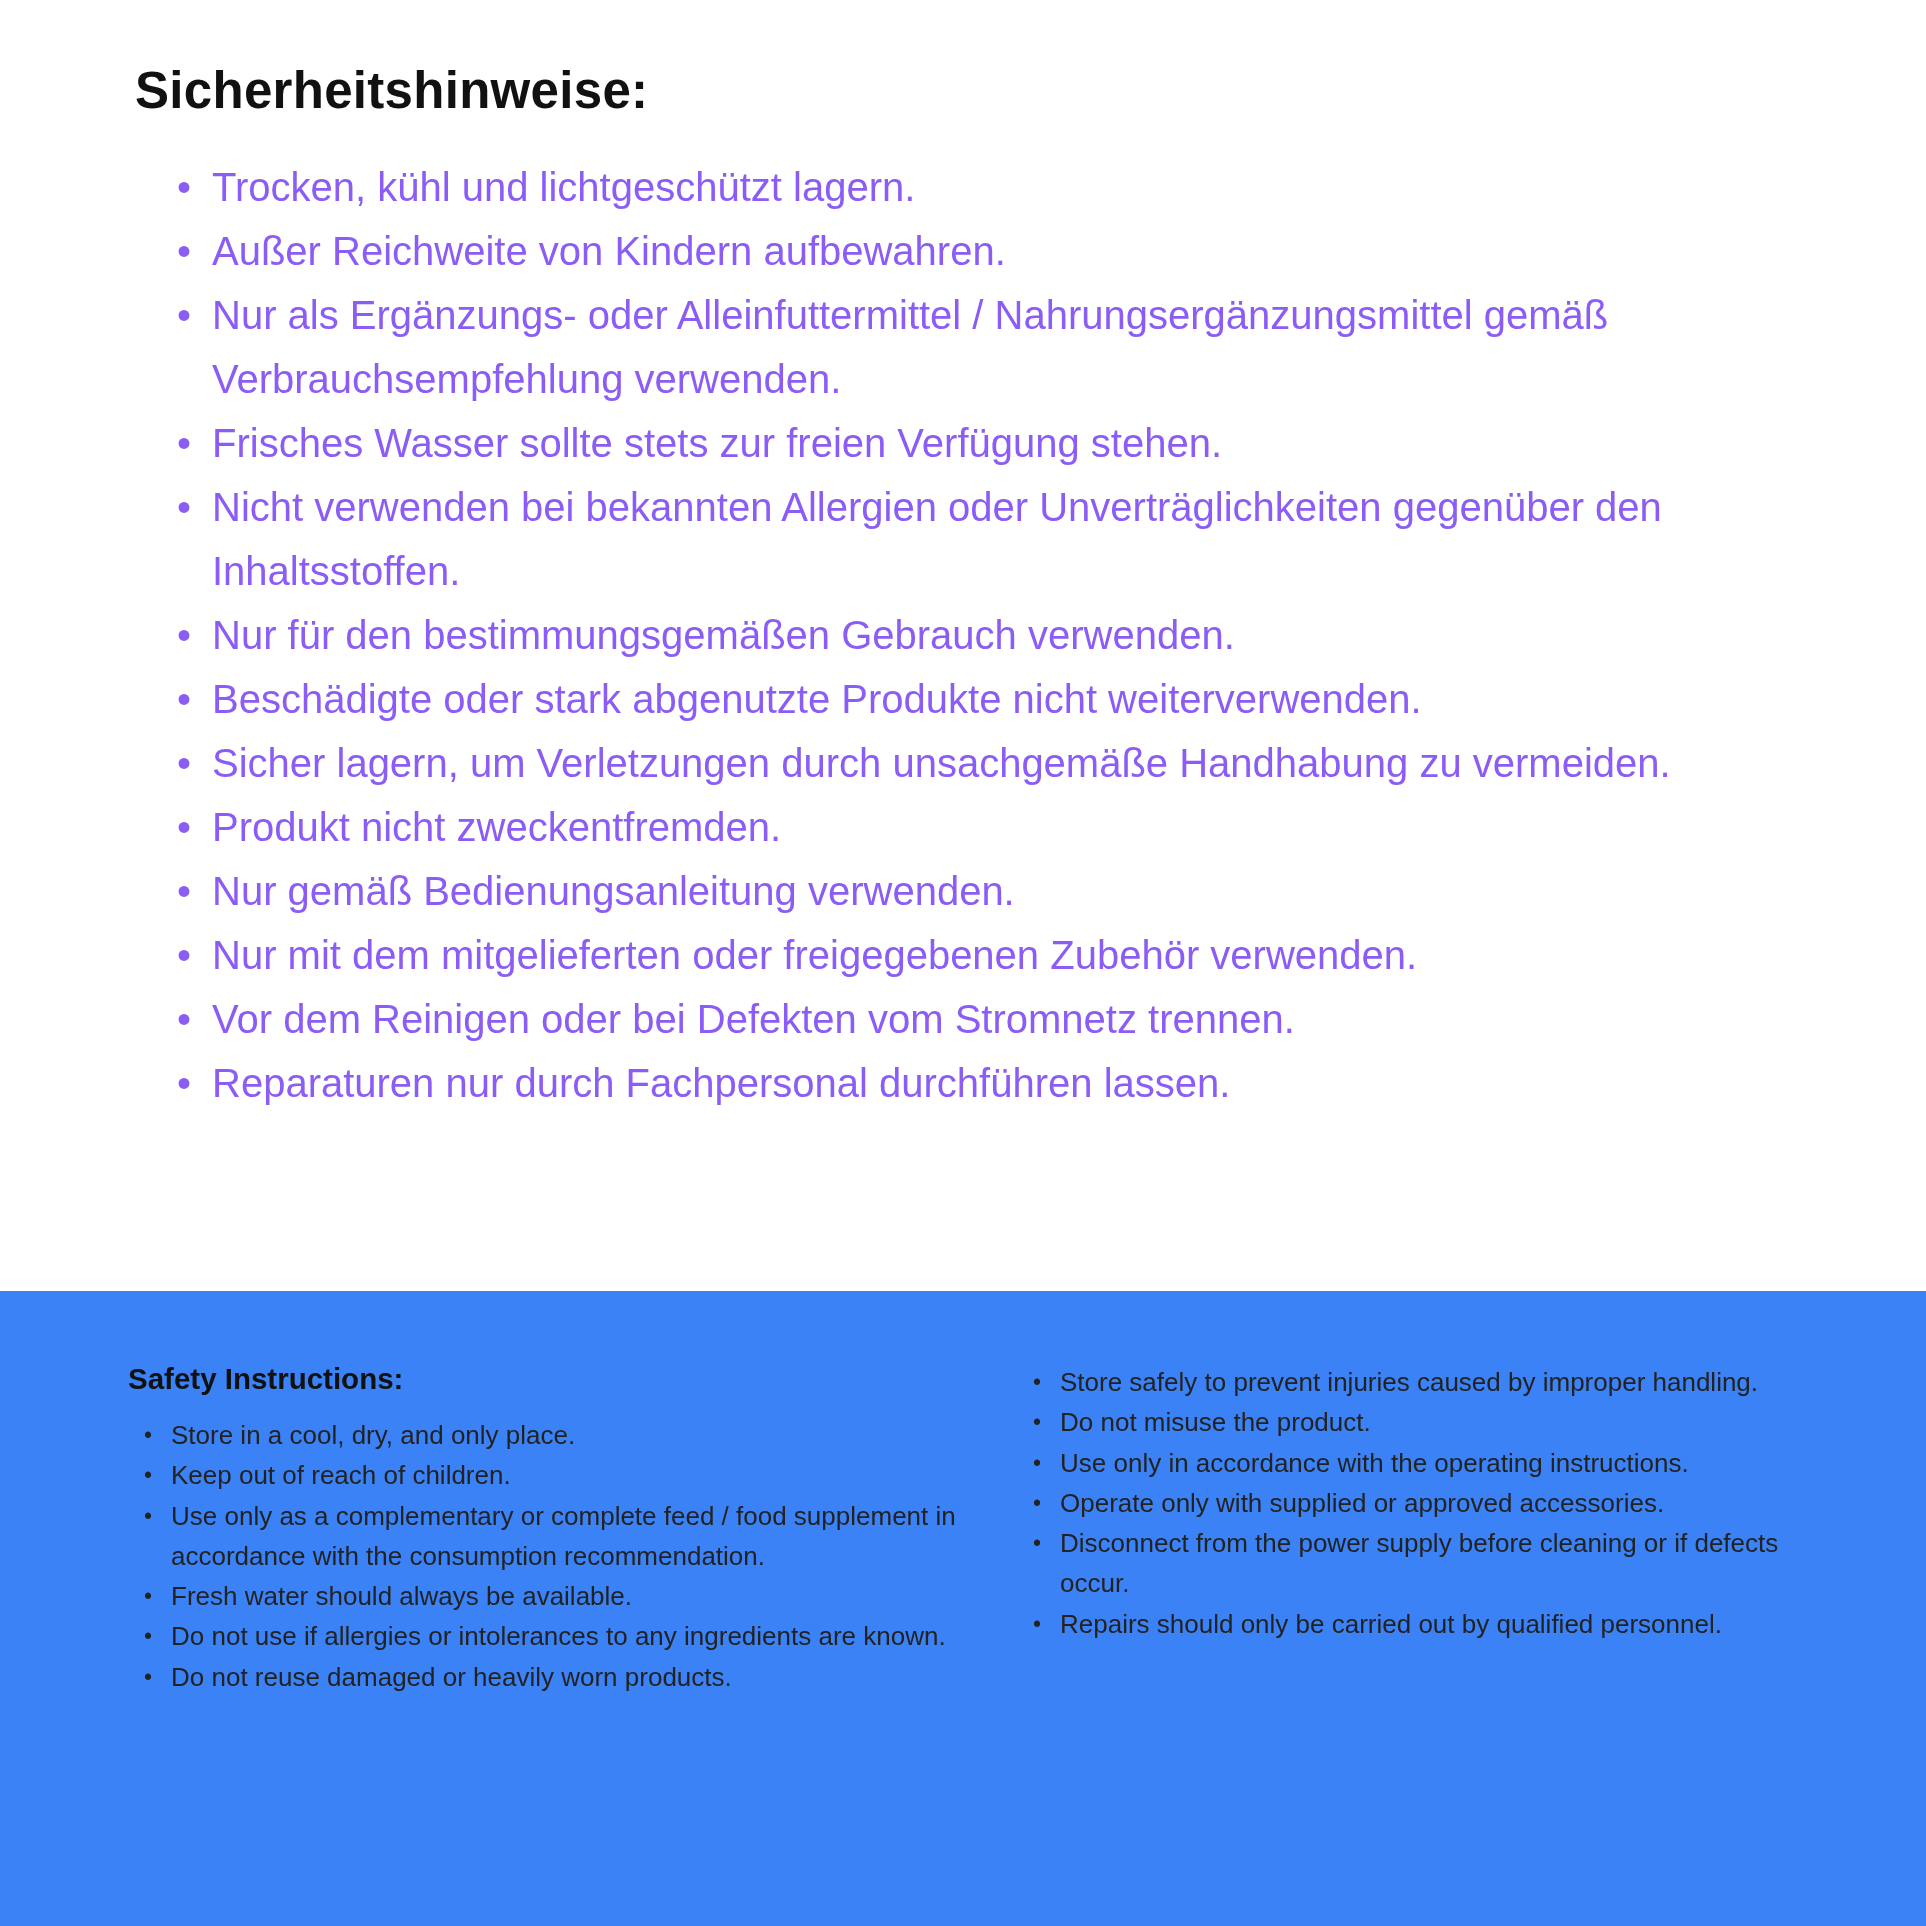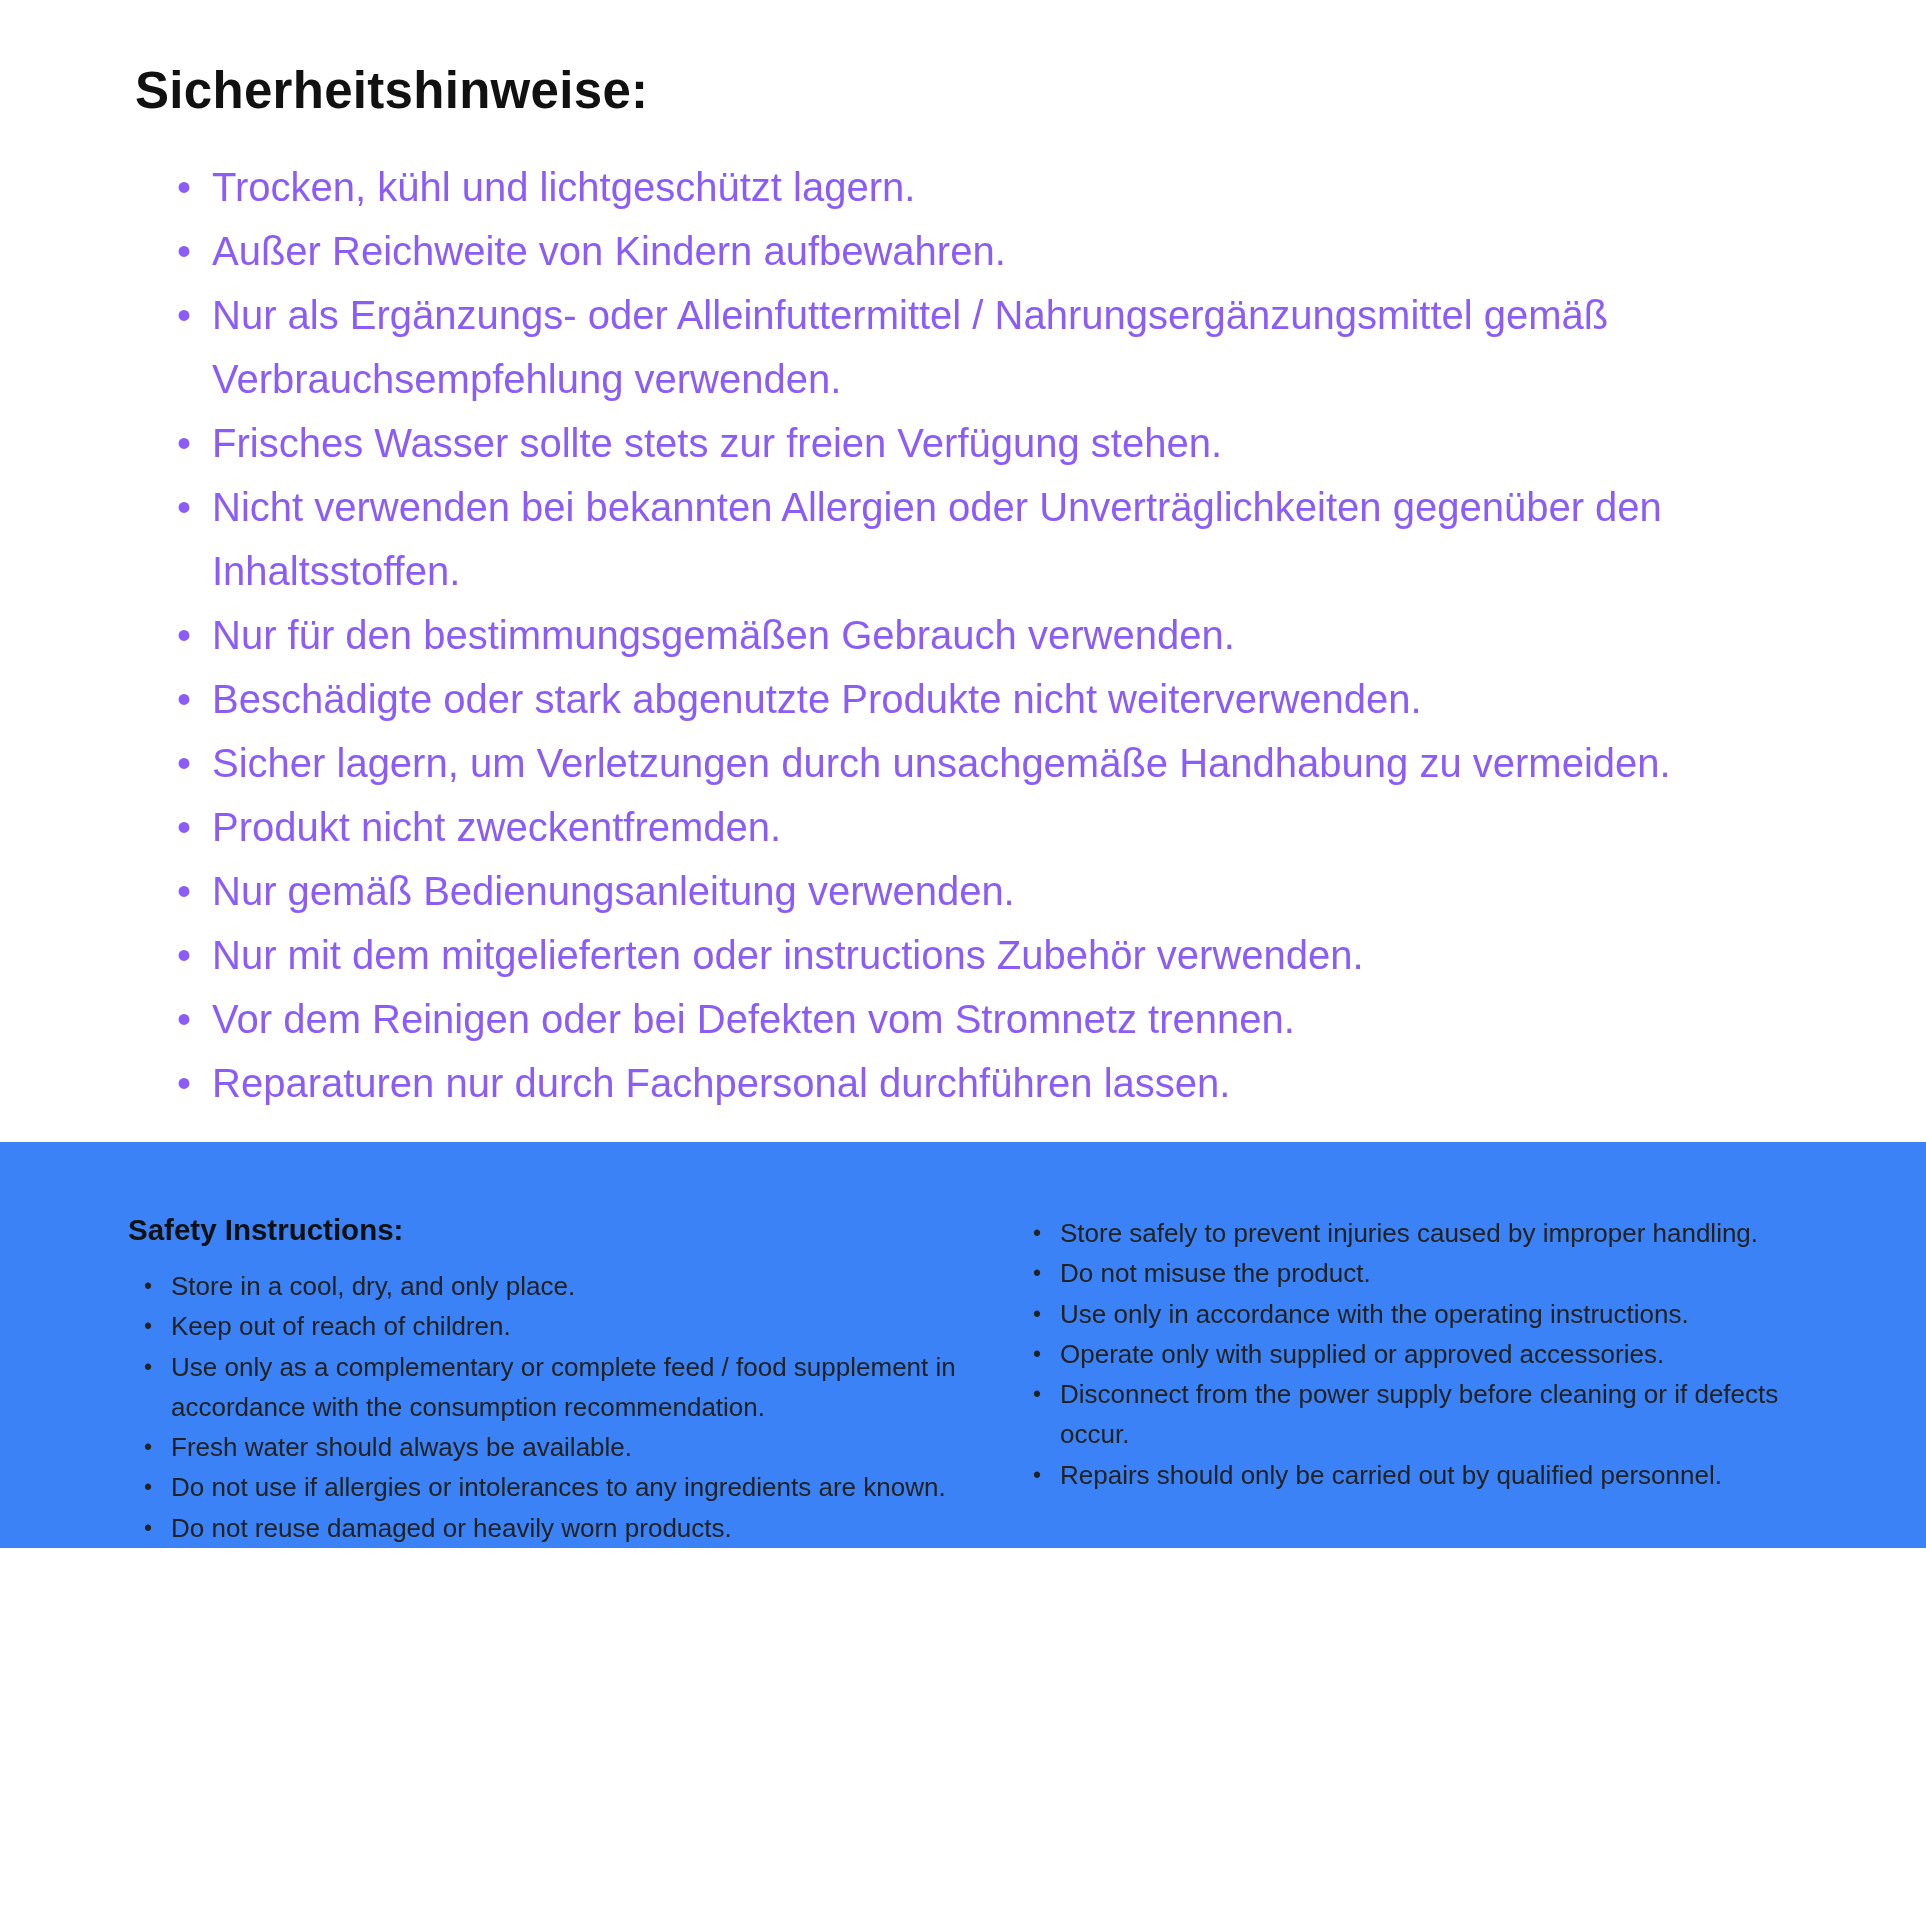--- a/index.html
+++ b/index.html
@@ -8,21 +8,21 @@
   }
   body {
     width: 1926px;
     height: 1926px;
     background: #ffffff;
     color: #1f1f1f;
     font-family: "Liberation Sans", "DejaVu Sans", sans-serif;
   }
   .page {
     width: 1926px;
-    height: 1548px;
+    height: 1926px;
     display: flex;
     flex-direction: column;
     overflow: hidden;
   }
 
   
   .german-section {
     box-sizing: border-box;
     height: 1291px;
     padding: 61px 96px 0 135px;
@@ -111,21 +111,21 @@
       <li>Trocken, kühl und lichtgeschützt lagern.</li>
       <li>Außer Reichweite von Kindern aufbewahren.</li>
       <li>Nur als Ergänzungs- oder Alleinfuttermittel / Nahrungsergänzungsmittel gemäß Verbrauchsempfehlung verwenden.</li>
       <li>Frisches Wasser sollte stets zur freien Verfügung stehen.</li>
       <li>Nicht verwenden bei bekannten Allergien oder Unverträglichkeiten gegenüber den Inhaltsstoffen.</li>
       <li>Nur für den bestimmungsgemäßen Gebrauch verwenden.</li>
       <li>Beschädigte oder stark abgenutzte Produkte nicht weiterverwenden.</li>
       <li>Sicher lagern, um Verletzungen durch unsachgemäße Handhabung zu vermeiden.</li>
       <li>Produkt nicht zweckentfremden.</li>
       <li>Nur gemäß Bedienungsanleitung verwenden.</li>
-      <li>Nur mit dem mitgelieferten oder instructions Zubehör verwenden.</li>
+      <li>Nur mit dem mitgelieferten oder freigegebenen Zubehör verwenden.</li>
       <li>Vor dem Reinigen oder bei Defekten vom Stromnetz trennen.</li>
       <li>Reparaturen nur durch Fachpersonal durchführen lassen.</li>
     </ul>
   </section>
 
   <section class="english-section">
 
     <div class="col-left">
       <h2 class="english-title">Safety Instructions:</h2>
       <ul class="english-list">

